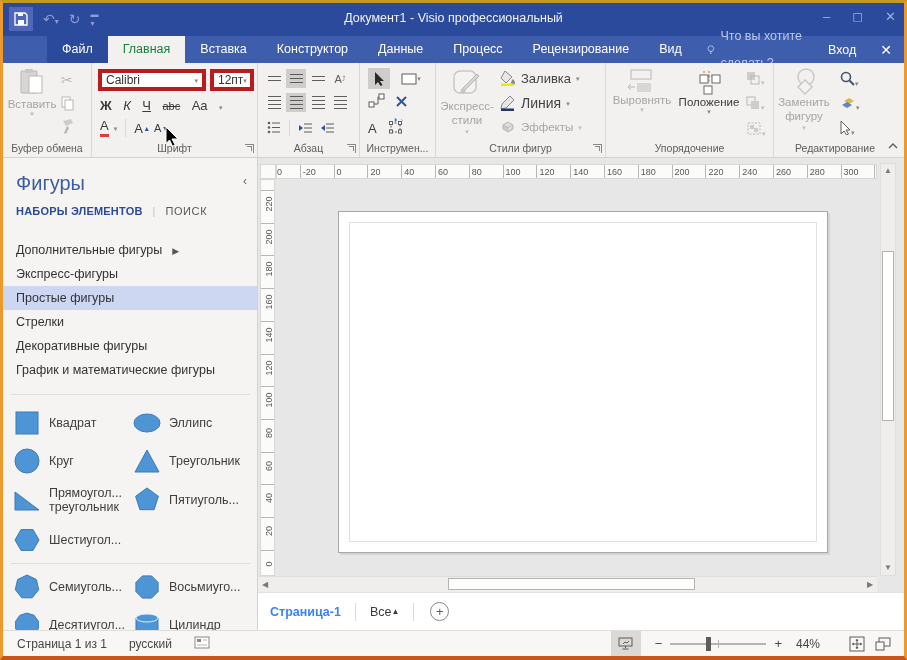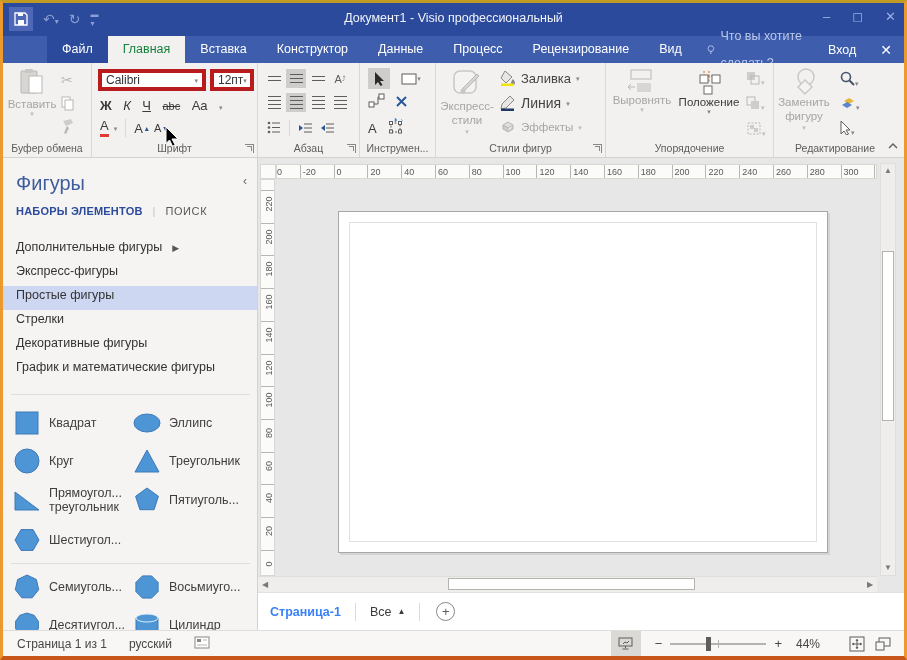--- a/index.html
+++ b/index.html
@@ -44,21 +44,21 @@
   .minirow{display:flex;align-items:center;gap:2px;}
   
   .panel{left:0;top:155px;width:255px;height:472px;background:#f5f4f2;border-right:1px solid #d5d2ce;overflow:hidden;}
   .panel-title{position:absolute;left:13px;top:14px;font-size:20px;color:#3e5d9d;}
   .panel-collapse{position:absolute;right:10px;top:16px;color:#666;font-size:12px;}
   .panel-tabs{position:absolute;left:13px;top:47px;font-size:11px;display:flex;gap:10px;align-items:center;}
   .ptab-main{color:#2b4a9b;font-weight:bold;letter-spacing:.2px;}
   .ptab-sep{color:#c5c3c0;}
   .ptab-search{color:#595755;letter-spacing:.6px;}
   .stencil-list{position:absolute;left:0;top:80px;width:255px;}
-  .stencil-item{height:24px;line-height:18px;padding-left:13px;font-size:12.5px;color:#333;white-space:nowrap;}
+  .stencil-item{height:24px;line-height:24px;padding-left:13px;font-size:12.5px;color:#333;white-space:nowrap;}
   .stencil-item .arr{margin-left:10px;font-size:9px;color:#555;}
   .stencil-item.selected{background:#cdd7f2;font-weight:normal;}
   .panel-hr{position:absolute;left:8px;top:236px;width:239px;border-top:1px solid #e0dedb;}
   .gallery{position:absolute;left:0;top:246px;width:255px;display:flex;flex-wrap:wrap;}
   .gitem{width:120px;display:flex;align-items:center;gap:8px;padding:6px 0 6px 10px;font-size:12.5px;color:#3f3e3d;}
   .gitem svg{flex:0 0 28px;}
   .gitem .glbl{line-height:1.15;}
   .gdivider{width:100%;border-top:1px solid #e0dedb;margin:4px 8px;}
   
   .canvas{left:255px;top:155px;width:646px;height:434px;background:#e8e7e7;overflow:hidden;}
@@ -72,21 +72,21 @@
   .page-margin{position:absolute;left:10px;top:10px;right:10px;bottom:10px;border:1px solid #e2e1e0;}
   .vscroll{position:absolute;right:8px;top:5px;width:16px;height:413px;background:#efeeed;border:1px solid #e0dedb;}
   .vthumb{position:absolute;left:1px;top:87px;width:12px;height:170px;background:#fff;border:1px solid #b5b3b0;}
   .sarrow{position:absolute;width:14px;height:14px;color:#7a7876;font-size:8px;text-align:center;line-height:14px;}
   .hscroll{position:absolute;left:0px;bottom:0px;width:619px;height:16px;background:#efeeed;border-top:1px solid #e0dedb;}
   .hthumb{position:absolute;left:190px;top:1px;width:247px;height:12px;background:#fff;border:1px solid #b5b3b0;}
   
   .pagebar{left:255px;top:589px;width:646px;height:38px;background:#fff;border-top:1px solid #e4e2df;display:flex;align-items:center;font-size:12.5px;}
   .pb-page{color:#3b82f6;margin-left:12px;font-weight:bold;}
   .pb-sep{width:1px;height:18px;background:#dcdad7;margin:0 14px;}
-  .pb-all{color:#3b3a39;display:flex;align-items:center;gap:6px;}
+  .pb-all{color:#3b3a39;display:flex;align-items:center;}
   .pb-all .up{font-size:8px;color:#3b3a39;}
   .pb-add{width:19px;height:19px;border:1px solid #8a8886;border-radius:50%;display:flex;align-items:center;justify-content:center;font-size:13px;color:#5f5d5b;margin-left:2px;}
   
   .statusbar{left:0;top:627px;width:901px;height:26px;background:#f8f7f6;border-top:1px solid #e0dedb;display:flex;align-items:center;font-size:12px;color:#484644;}
   .sb-item{margin-left:14px;}
   .sb-right{margin-left:auto;display:flex;align-items:center;height:26px;}
   .sb-pres{width:30px;height:26px;background:#dbd9d6;display:flex;align-items:center;justify-content:center;}
   .zoomwrap{display:flex;align-items:center;margin:0 6px;}
   .zminus,.zplus{font-size:13px;color:#484644;padding:0 8px;}
   .ztrack{position:relative;width:96px;height:2px;background:#b5b3b0;}

